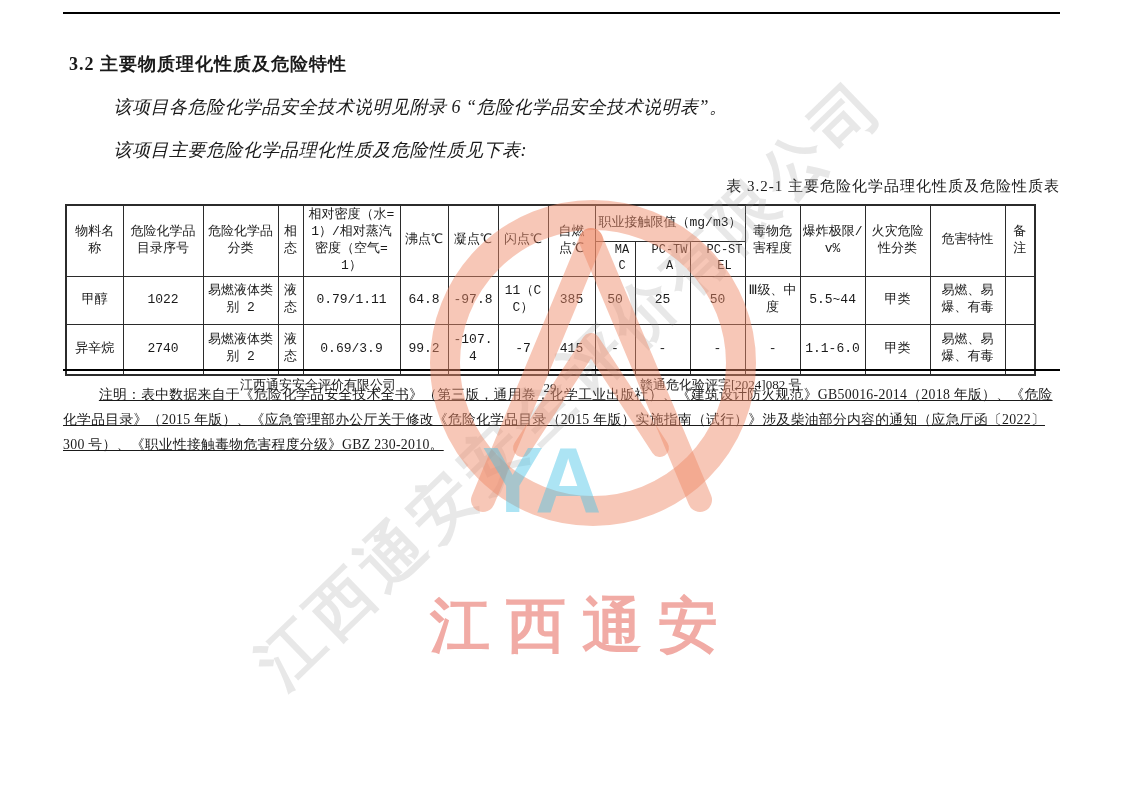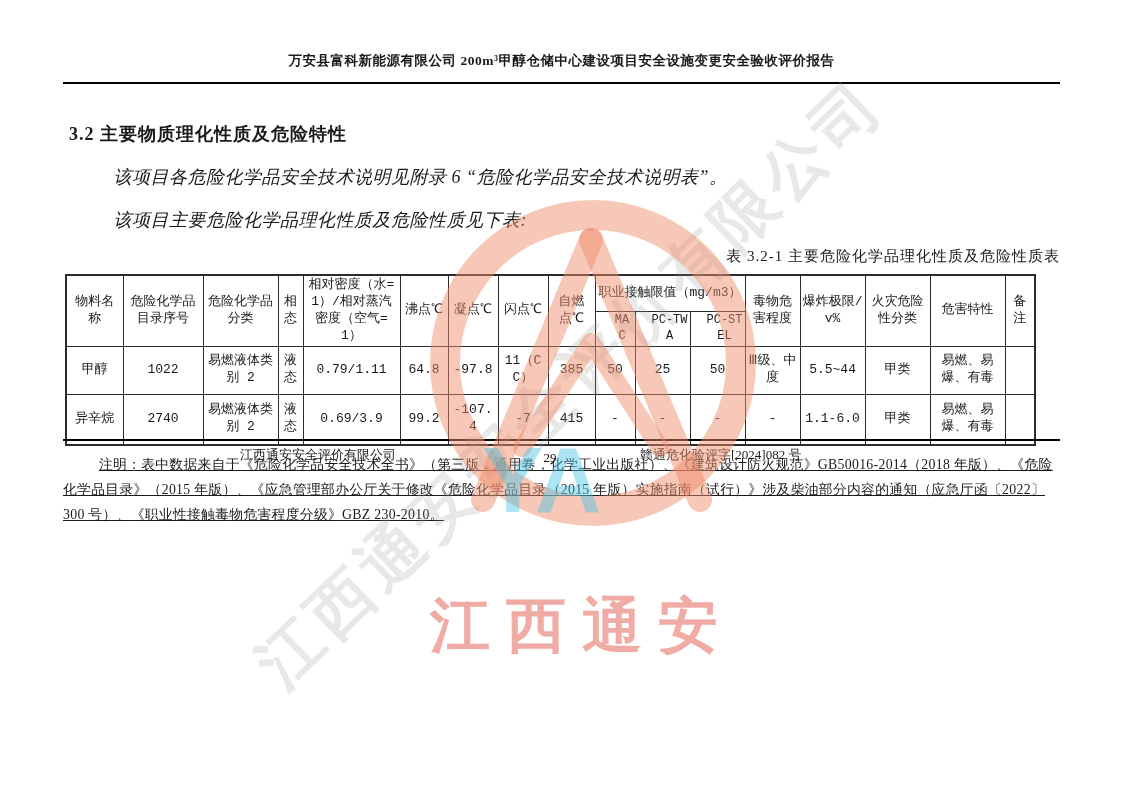--- a/index.html
+++ b/index.html
@@ -115,21 +115,20 @@
     font-family:"Liberation Sans",sans-serif;
   }
   .wm-logo{position:absolute;left:0;top:0;}
 </style>
 </head>
 <body>
 
 <div class="page">
   <div class="content">
 
-    <div class="doc-header">万安县富科新能源有限公司 200m³甲醇仓储中心建设项目安全设施变更安全验收评价报告</div>
     <hr class="header-rule">
 
     <div class="section-heading">3.2  主要物质理化性质及危险特性</div>
 
     <div class="para">该项目各危险化学品安全技术说明见附录 6 “危险化学品安全技术说明表”。</div>
     <div class="para">该项目主要危险化学品理化性质及危险性质见下表:</div>
 
     <div class="table-title">表 3.2-1    主要危险化学品理化性质及危险性质表</div>
 
     <table class="main-table">

